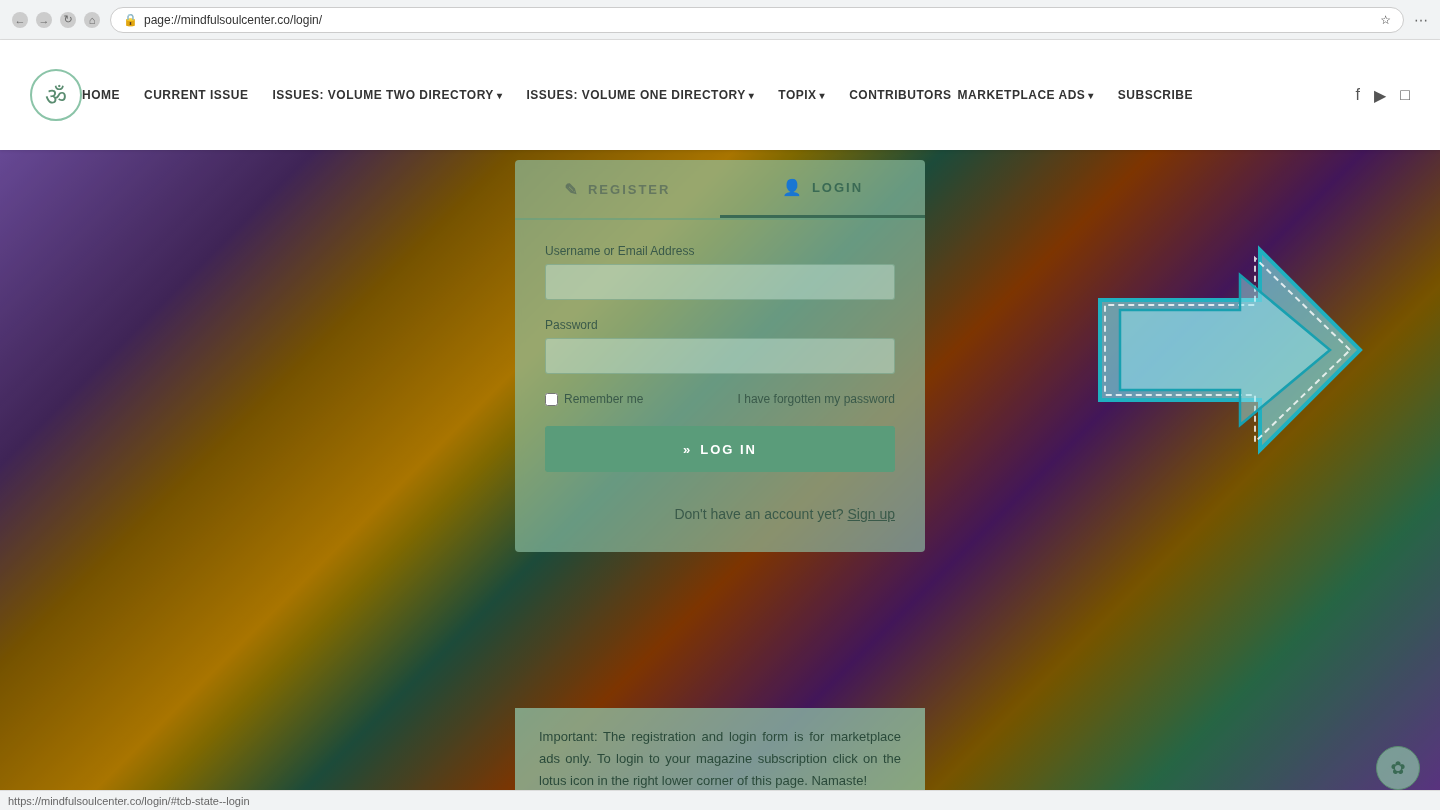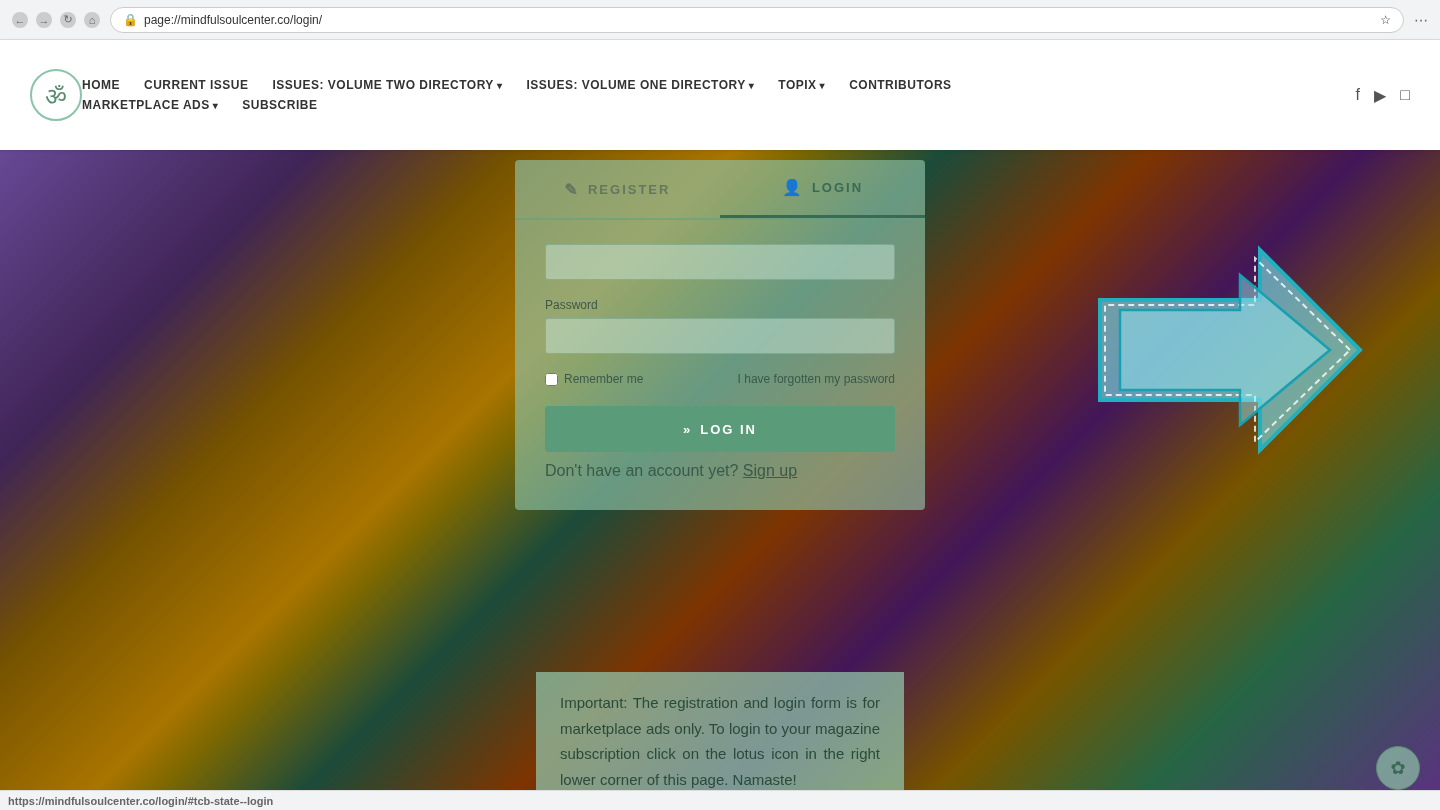--- a/index.html
+++ b/index.html
@@ -45,21 +45,21 @@
       box-shadow: 0 1px 3px rgba(0,0,0,0.1);
     }
     .logo-area { display: flex; align-items: center; }
     .om-logo {
       width: 52px; height: 52px;
       border-radius: 50%;
       border: 2px solid #8BC4A8;
       display: flex; align-items: center; justify-content: center;
       font-size: 24px; color: #5A8C70;
     }
-    .nav-area { flex: 1; display: flex; flex-direction: column; align-items: flex-start; gap: 6px; }
+    .nav-area { flex: 1; display: flex; flex-direction: row; align-items: center; gap: 6px; }
     .nav-row { display: flex; align-items: center; gap: 24px; }
     .nav-item {
       font-size: 12px;
       font-weight: 600;
       letter-spacing: 0.5px;
       color: #333;
       cursor: pointer;
       text-decoration: none;
       display: flex; align-items: center; gap: 3px;
       white-space: nowrap;
@@ -180,37 +180,37 @@
       border-radius: 3px;
       color: white;
       font-size: 13px;
       font-weight: 600;
       letter-spacing: 2px;
       cursor: pointer;
       display: flex; align-items: center; justify-content: center; gap: 8px;
     }
 
     .signup-link {
-      text-align: left;
-      margin-top: 10px;
-      font-size: 16px;
+      text-align: right;
+      margin-top: 34px;
+      font-size: 14px;
       color: #3A5A4A;
     }
     .signup-link a { color: #3A5A4A; text-decoration: underline; cursor: pointer; }
 
     
     .bottom-notice {
       position: absolute;
       left: 50%;
       transform: translateX(-50%);
       bottom: 0;
-      width: 368px;
+      width: 410px;
       background: rgba(144, 195, 168, 0.75);
       padding: 18px 24px;
-      font-size: 15px;
+      font-size: 13px;
       color: #2A4A3A;
       line-height: 1.7;
       text-align: justify;
     }
 
     
     .lotus-btn {
       position: absolute;
       bottom: 20px;
       right: 20px;
@@ -231,21 +231,20 @@
       left: 0;
       height: 20px;
       background: #f1f3f4;
       width: 100%;
       display: flex;
       align-items: center;
       padding: 0 8px;
       font-size: 11px;
       color: #666;
       border-top: 1px solid #ddd;
-      font-weight: bold;
     }
   </style>
 </head>
 <body>
 
 <div class="browser-bar">
   <div class="browser-controls">
     <button class="browser-btn">←</button>
     <button class="browser-btn">→</button>
     <button class="browser-btn">↻</button>
@@ -308,20 +307,21 @@
         <span class="tab-icon">✎</span>
         <span>REGISTER</span>
       </div>
       <div class="modal-tab active">
         <span class="tab-icon">👤</span>
         <span>LOGIN</span>
       </div>
     </div>
 
     <div class="form-body">
+      <label class="form-label">Username or Email Address</label>
       <input class="form-input" type="text" style="">
 
       <label class="form-label">Password</label>
       <input class="form-input" type="password" style="">
 
 
       <div class="form-check-row">
         <label class="check-label">
           <input type="checkbox" class="form-checkbox" style="">
           <span>Remember me</span>

